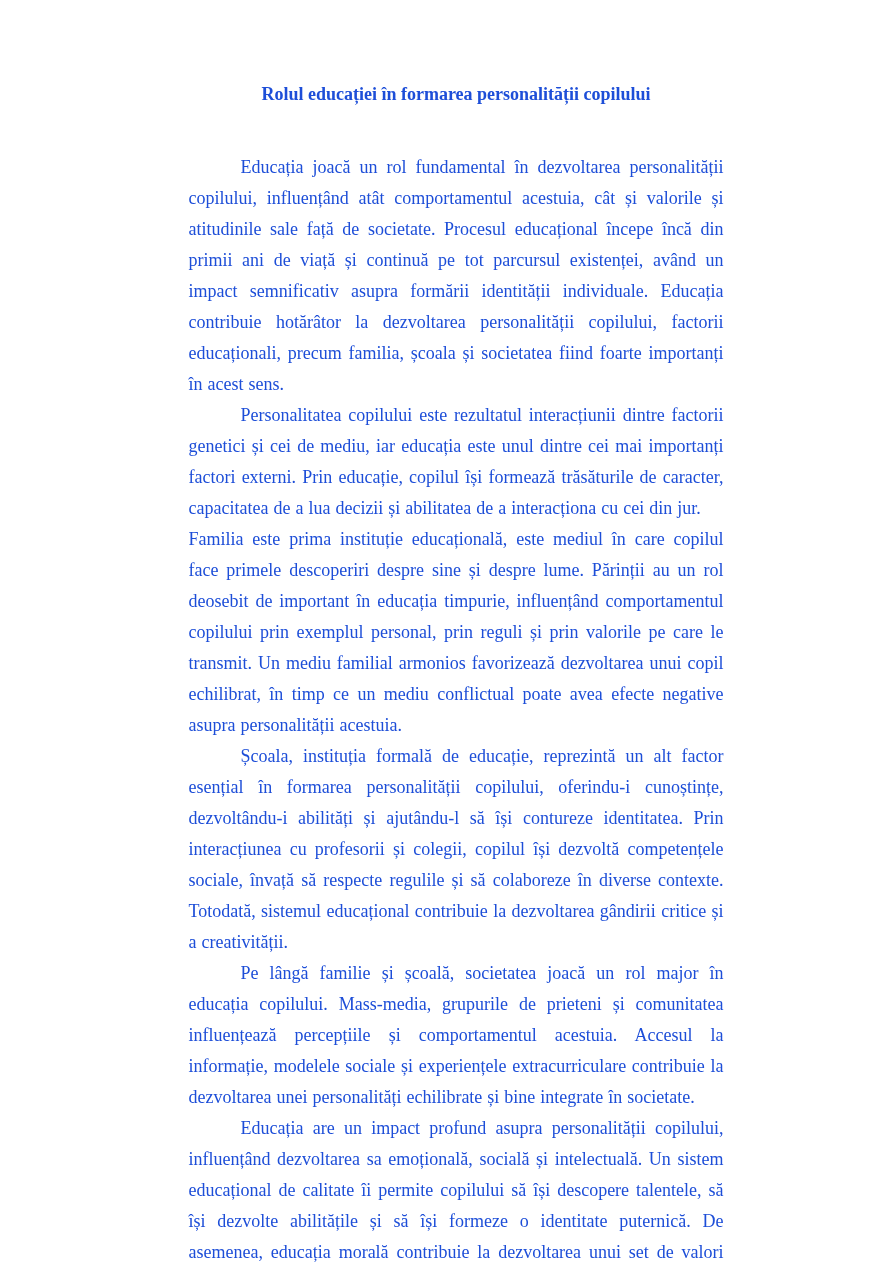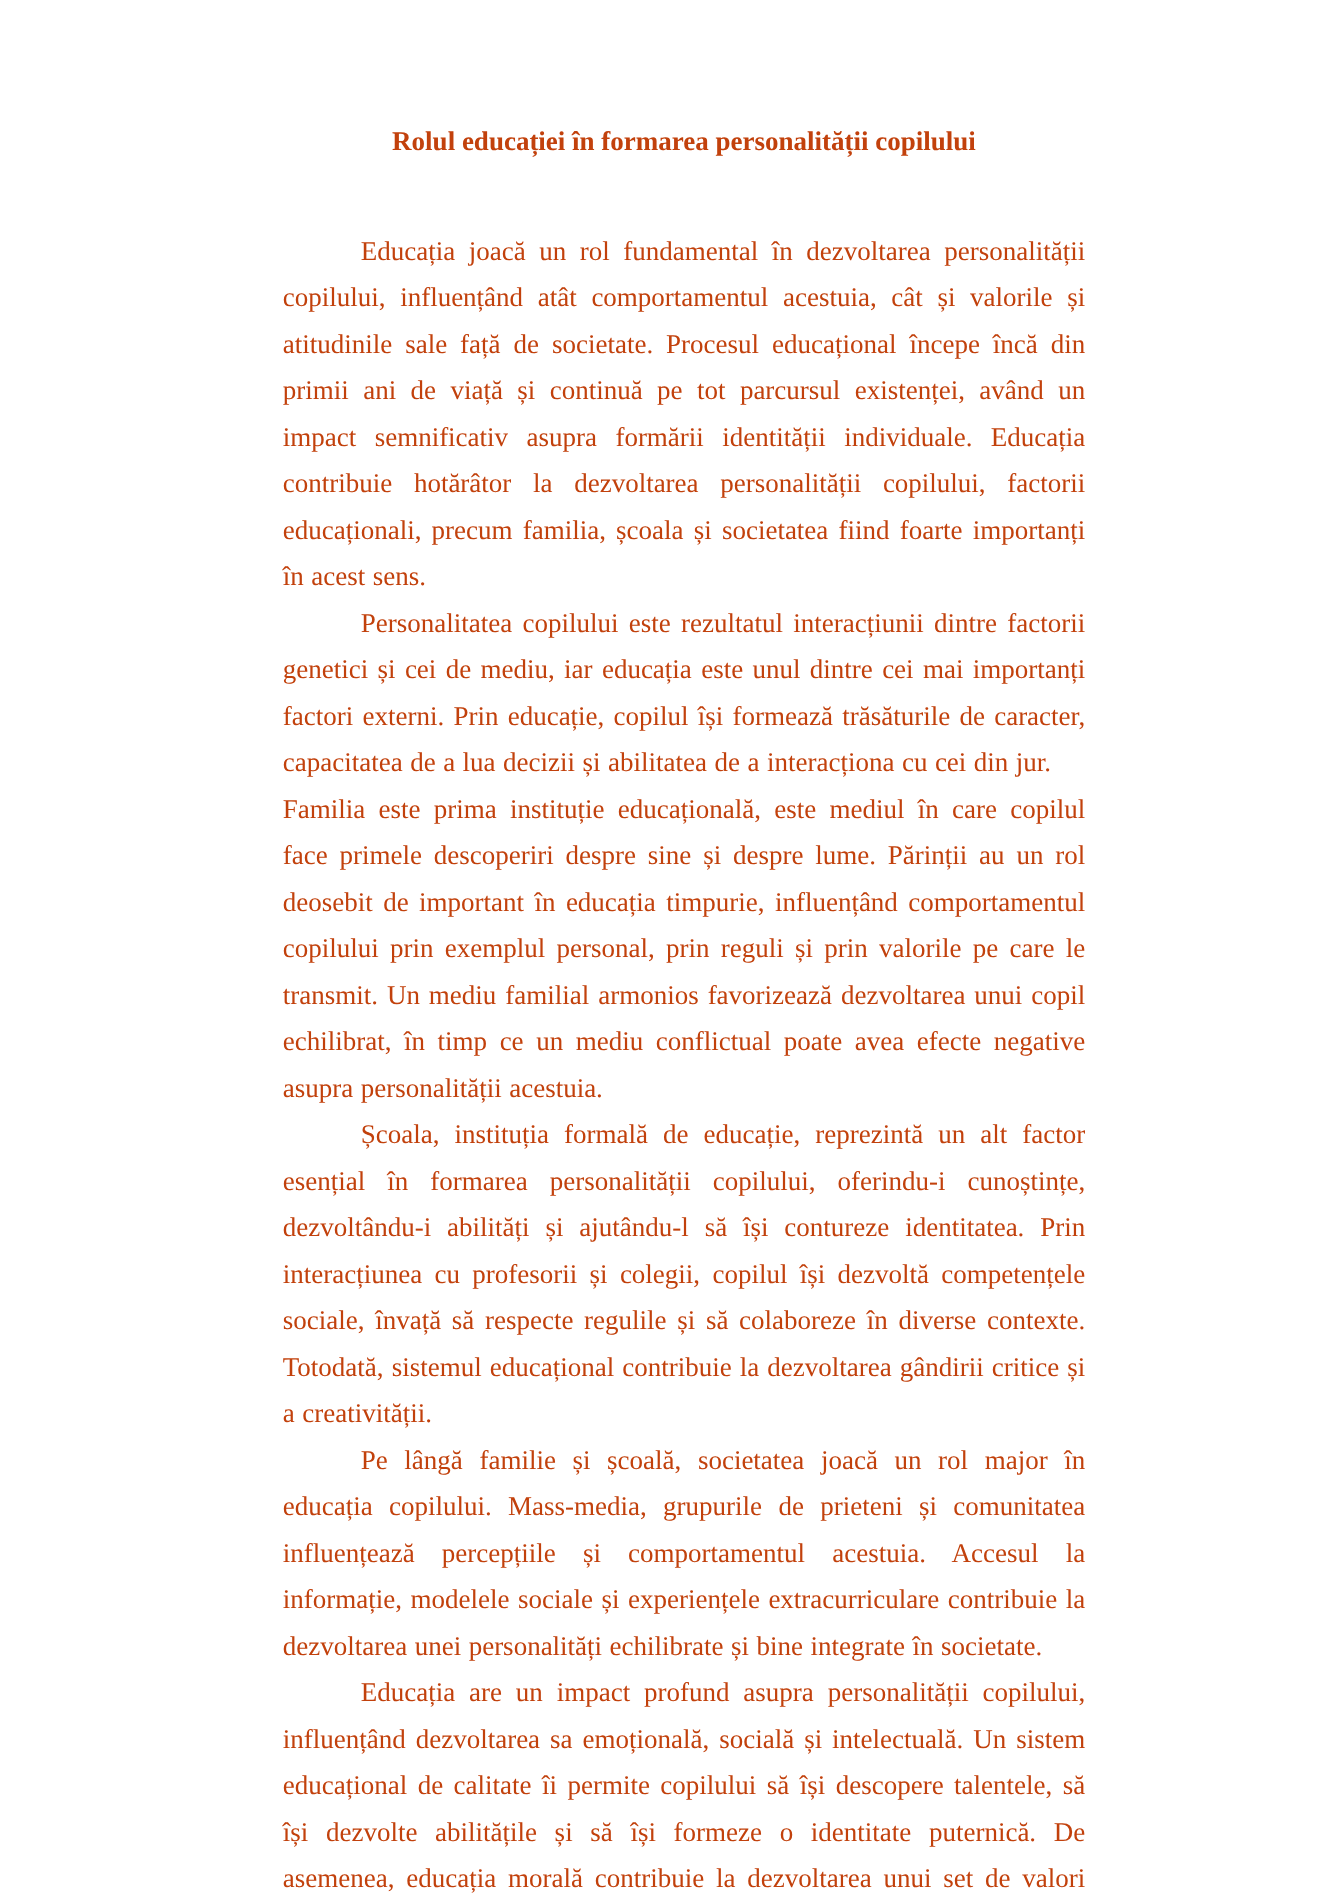--- a/index.html
+++ b/index.html
@@ -9,21 +9,21 @@
   }
   .page {
     position: relative;
     width: 725px;
     height: 1262px;
     margin: 0 auto;
     background: #ffffff;
     box-sizing: border-box;
     padding: 83px 85px 0 105px;
     font-family: "Liberation Serif", "DejaVu Serif", serif;
-    color: #c2410c;
+    color: #1d4ed8;
     overflow: hidden;
   }
   .doc-title {
     font-size: 18px;
     font-weight: bold;
     text-align: center;
     line-height: 22px;
     margin: 0 0 47px 0;
   }
   .author-block {

